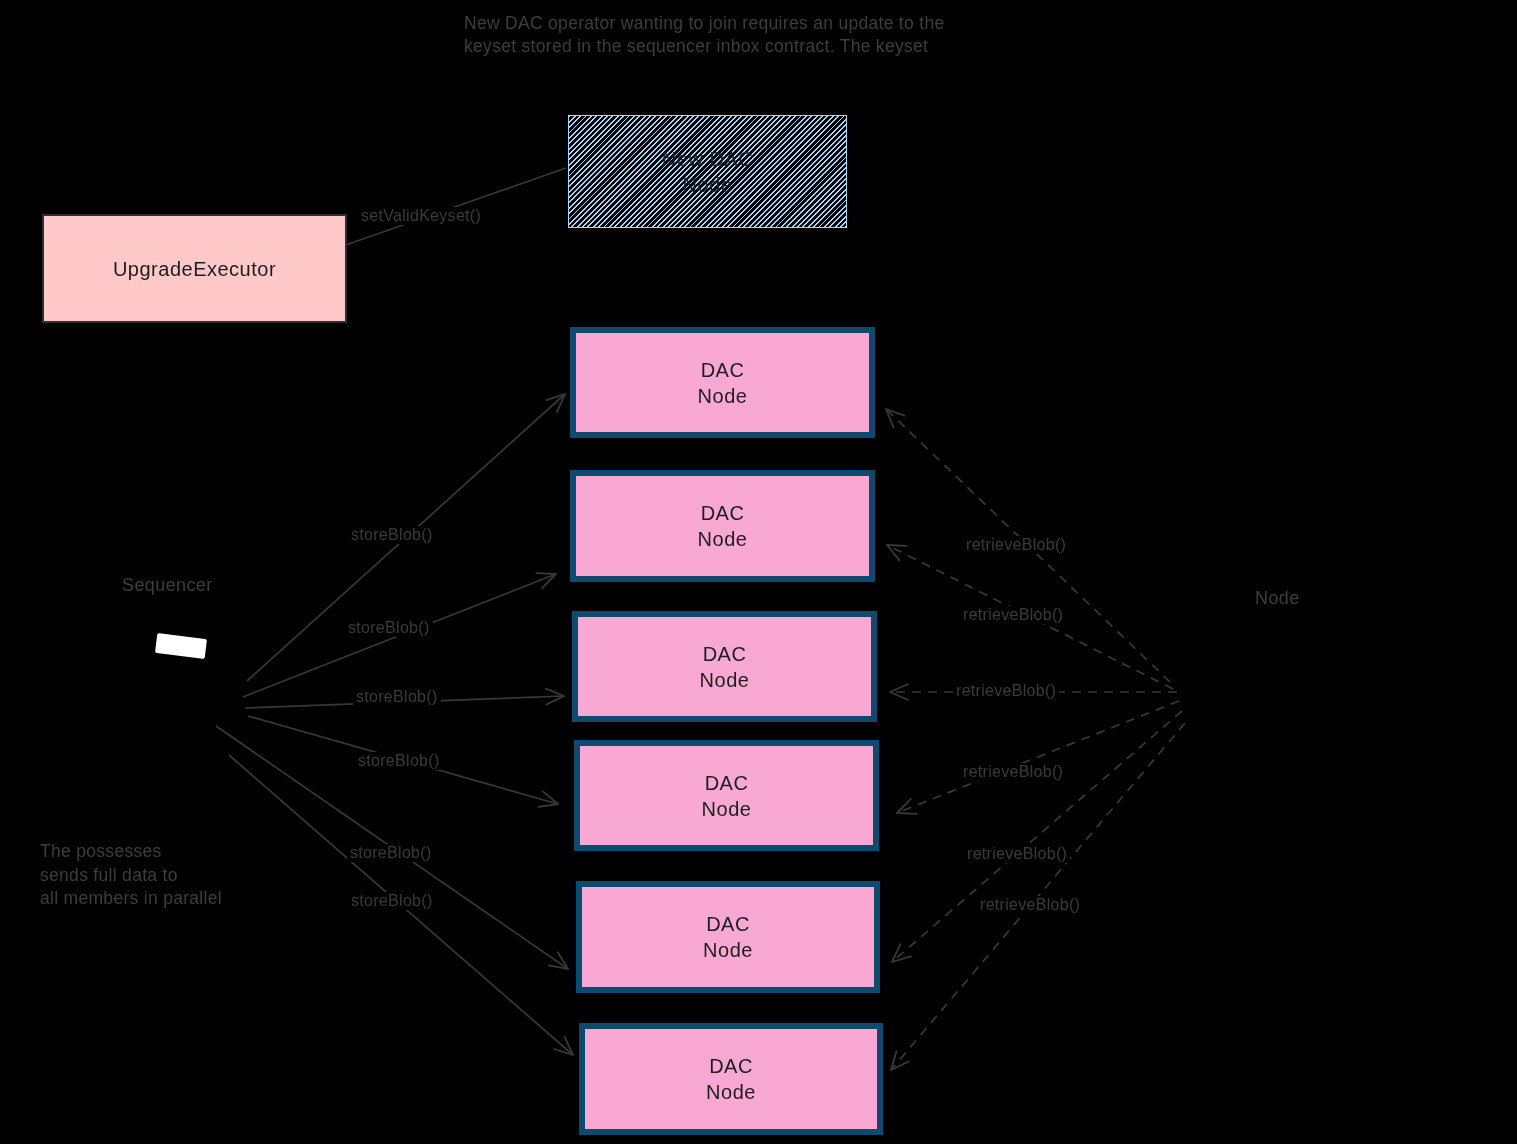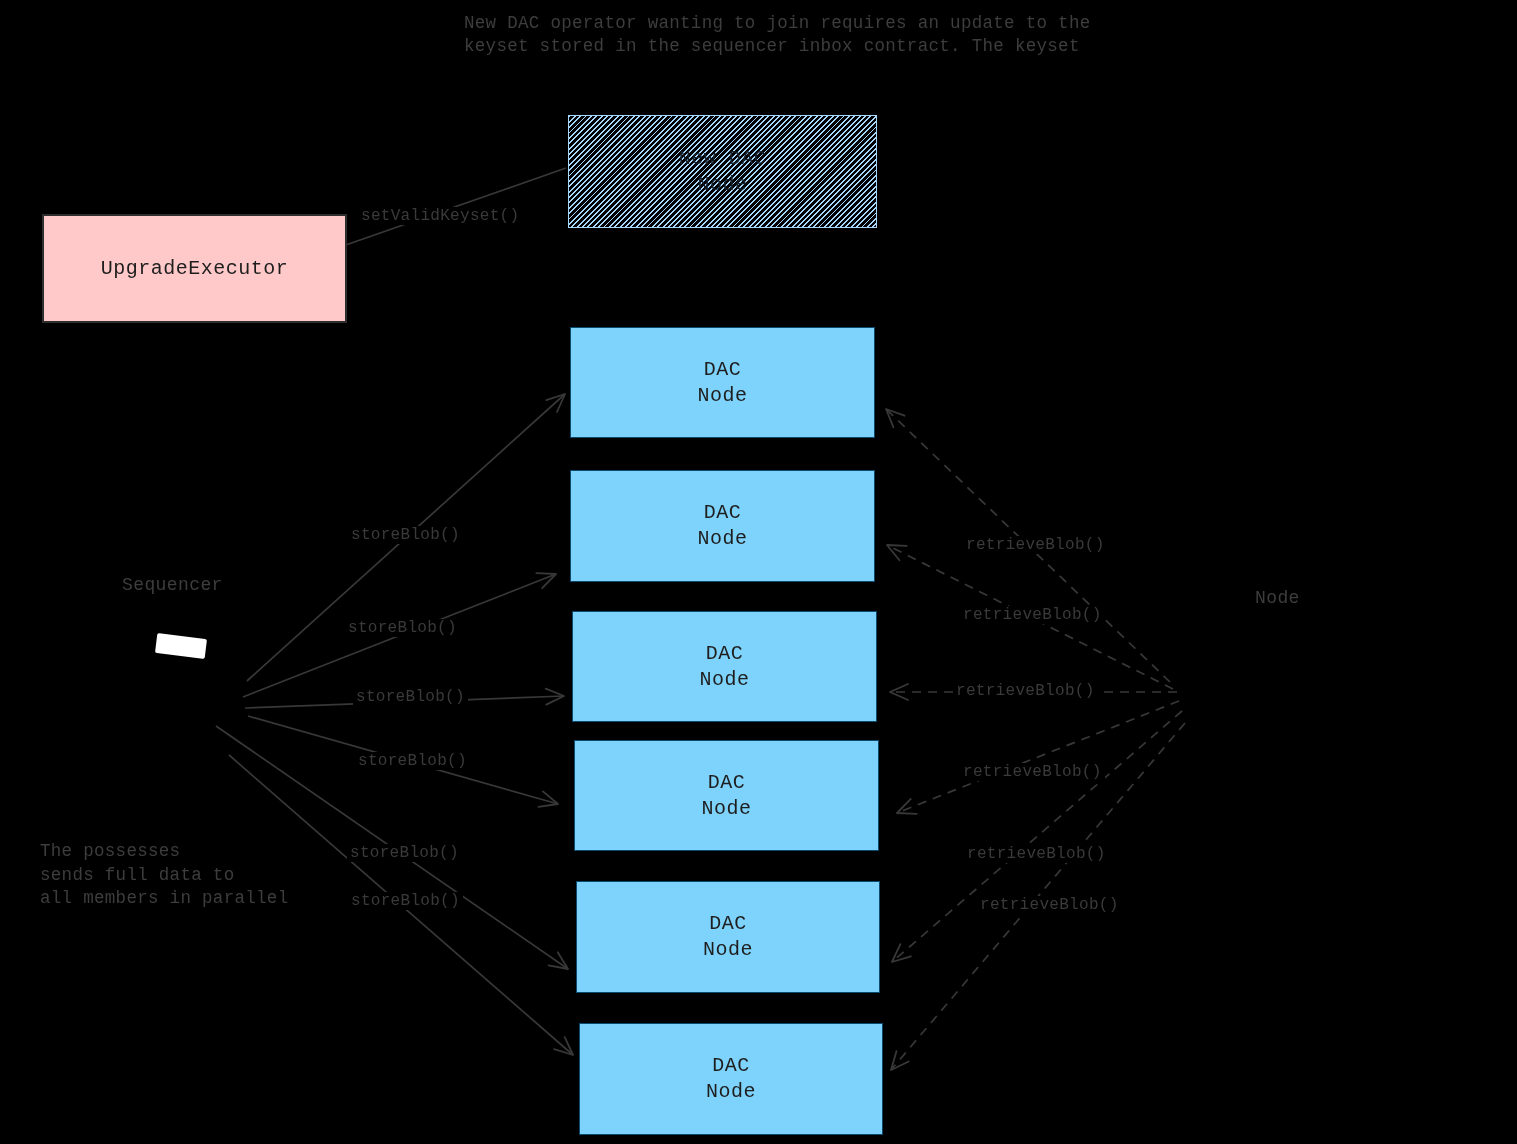--- a/index.html
+++ b/index.html
@@ -2,21 +2,21 @@
 <html><head>
 <meta charset="utf-8">
 <style>
   html, body { margin: 0; padding: 0; background: #000; }
   #canvas {
     position: relative;
     width: 1517px;
     height: 1144px;
     background: #000000;
     overflow: hidden;
-    font-family: Liberation Mono, monospace;
+    font-family: Liberation Sans, sans-serif;
   }
   #edges-svg { position: absolute; left: 0; top: 0; width: 1517px; height: 1144px; }
 
   .note {
     position: absolute;
     color: #3d3d3d;
     font-size: 17.5px;
     line-height: 23px;
     letter-spacing: 0.3px;
     white-space: nowrap;
@@ -50,22 +50,22 @@
     text-align: center;
     box-sizing: border-box;
   }
   .box .lines {
     font-size: 20px;
     line-height: 26px;
     color: #1e1e1e;
     letter-spacing: 0.5px;
   }
   .blue-box {
-    background: #7dd3fc;
-    border: 1px solid #0c4a6e;
+    background: #f9a8d4;
+    border: 6px solid #0c4a6e;
   }
   .pink-box {
     background: #ffc9c9;
     border: 2px solid #2e2e2e;
     margin-left: 32px;
   }
   .hatched-box {
     background: repeating-linear-gradient(135deg, #a5d8ff 0 1.3px, rgba(0,0,0,0) 1.3px 3.8px);
     border: 1.5px solid #a5d8ff;
   }
@@ -128,21 +128,21 @@
     </g>
   </svg>
 
   <div class="seq-highlight"></div>
 
   <div class="note" style="left:464px; top:12px;">
     <div>New DAC operator wanting to join requires an update to the</div>
     <div>keyset stored in the sequencer inbox contract. The keyset</div>
   </div>
 
-  <div class="box hatched-box" style="left:568px; top:115px; width:309px; height:113px;">
+  <div class="box hatched-box" style="left:568px; top:115px; width:279px; height:113px;">
     <div class="lines">
       <div>New DAC</div>
       <div>Node</div>
     </div>
   </div>
 
   <span class="fn-label" style="left:358px; top:207px;">setValidKeyset()</span>
 
   <div class="box pink-box" style="left:10px; top:214px; width:305px; height:109px;">
     <div class="lines">UpgradeExecutor</div>

